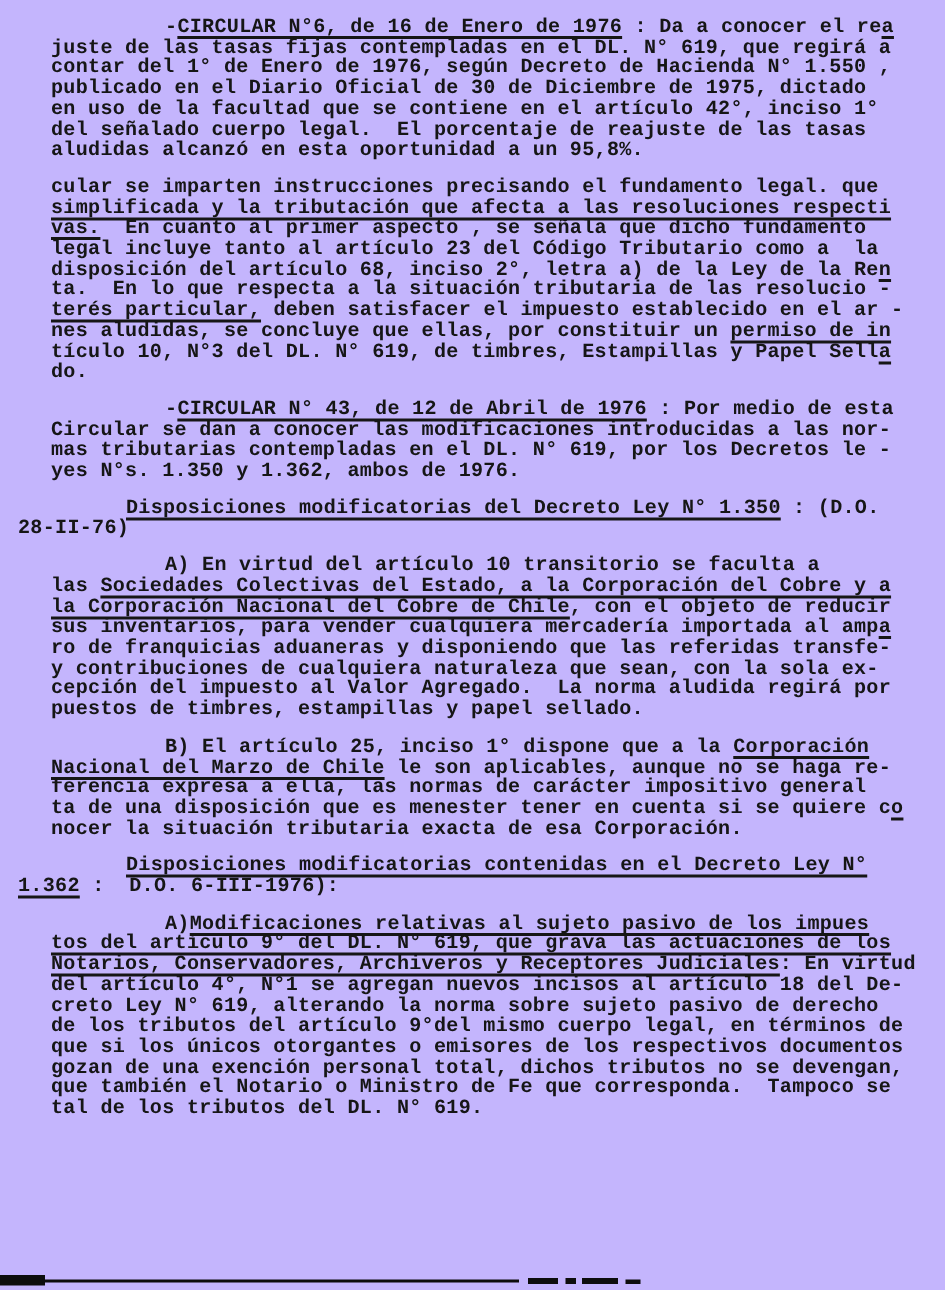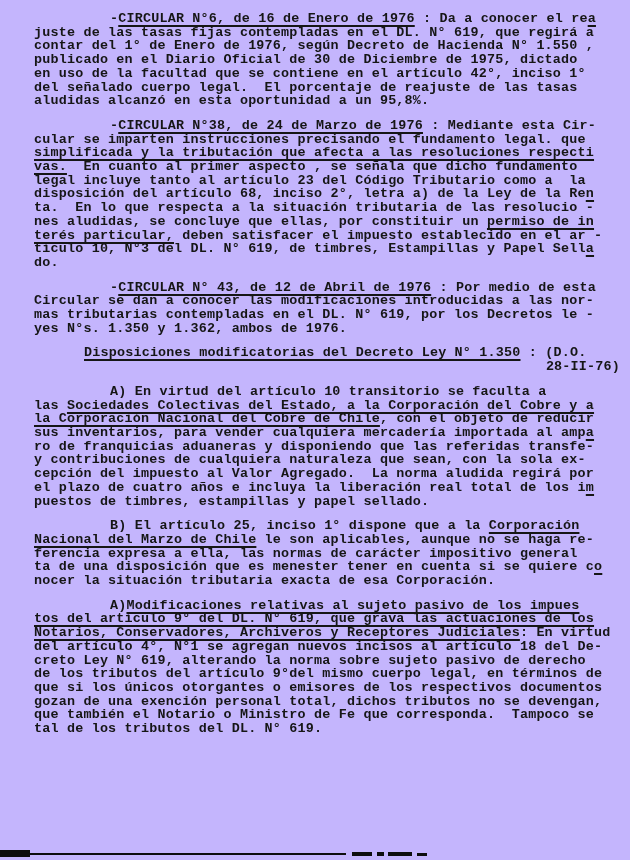--- a/index.html
+++ b/index.html
@@ -17,21 +17,21 @@
     font-size:13.4px;
     line-height:13.7px;
     letter-spacing:0.2px;
     color:#161616;
     -webkit-font-smoothing:antialiased;
   }
   .block{margin:0 0 11px 0;}
   .line{white-space:pre;}
   .ind-para{padding-left:76px;}
   .ind-head{padding-left:50px;}
-  .ind-out{margin-left:-22px;text-align:right;}
+  .ind-out{margin-left:-22px;}
   .u{
     text-decoration:underline;
     text-decoration-thickness:1.5px;
     text-underline-offset:2.5px;
   }
   .artifact{position:absolute;background:#0d0d0d;}
 </style>
 </head>
 <body>
 
@@ -40,29 +40,28 @@
       <div class="block paragraph">
         <div class="line ind-para"><span>-</span><span class="u">CIRCULAR N°6, de 16 de Enero de 1976</span><span> : Da a conocer el re</span><span class="u">a</span></div>
         <div class="line"><span>juste de las tasas fijas contempladas en el DL. N° 619, que regirá a</span></div>
         <div class="line"><span>contar del 1° de Enero de 1976, según Decreto de Hacienda N° 1.550 ,</span></div>
         <div class="line"><span>publicado en el Diario Oficial de 30 de Diciembre de 1975, dictado</span></div>
         <div class="line"><span>en uso de la facultad que se contiene en el artículo 42°, inciso 1°</span></div>
         <div class="line"><span>del señalado cuerpo legal.  El porcentaje de reajuste de las tasas</span></div>
         <div class="line"><span>aludidas alcanzó en esta oportunidad a un 95,8%.</span></div>
       </div>
       <div class="block paragraph">
-        <div class="line ind-para"><span>-</span><span class="u">CIRCULAR N°38, de 24 de Marzo de 1976</span><span> : Mediante esta Cir-</span></div>
         <div class="line"><span>cular se imparten instrucciones precisando el fundamento legal. que</span></div>
         <div class="line"><span class="u">simplificada y la tributación que afecta a las resoluciones respecti</span></div>
         <div class="line"><span class="u">vas.</span><span>  En cuanto al primer aspecto , se señala que dicho fundamento</span></div>
         <div class="line"><span>legal incluye tanto al artículo 23 del Código Tributario como a  la</span></div>
         <div class="line"><span>disposición del artículo 68, inciso 2°, letra a) de la Ley de la Re</span><span class="u">n</span></div>
         <div class="line"><span>ta.  En lo que respecta a la situación tributaria de las resolucio -</span></div>
+        <div class="line"><span class="u">terés particular,</span><span> deben satisfacer el impuesto establecido en el ar -</span></div>
         <div class="line"><span>nes aludidas, se concluye que ellas, por constituir un </span><span class="u">permiso de in</span></div>
-        <div class="line"><span class="u">terés particular,</span><span> deben satisfacer el impuesto establecido en el ar -</span></div>
         <div class="line"><span>tículo 10, N°3 del DL. N° 619, de timbres, Estampillas y Papel Sell</span><span class="u">a</span></div>
         <div class="line"><span>do.</span></div>
       </div>
       <div class="block paragraph">
         <div class="line ind-para"><span>-</span><span class="u">CIRCULAR N° 43, de 12 de Abril de 1976</span><span> : Por medio de esta</span></div>
         <div class="line"><span>Circular se dan a conocer las modificaciones introducidas a las nor-</span></div>
         <div class="line"><span>mas tributarias contempladas en el DL. N° 619, por los Decretos le -</span></div>
         <div class="line"><span>yes N°s. 1.350 y 1.362, ambos de 1976.</span></div>
       </div>
       <div class="block heading">
@@ -70,29 +69,32 @@
         <div class="line ind-out"><span>28-II-76)</span></div>
       </div>
       <div class="block paragraph">
         <div class="line ind-para"><span>A) En virtud del artículo 10 transitorio se faculta a</span></div>
         <div class="line"><span>las </span><span class="u">Sociedades Colectivas del Estado, a la Corporación del Cobre y a</span></div>
         <div class="line"><span class="u">la Corporación Nacional del Cobre de Chile</span><span>, con el objeto de reducir</span></div>
         <div class="line"><span>sus inventarios, para vender cualquiera mercadería importada al amp</span><span class="u">a</span></div>
         <div class="line"><span>ro de franquicias aduaneras y disponiendo que las referidas transfe-</span></div>
         <div class="line"><span>y contribuciones de cualquiera naturaleza que sean, con la sola ex-</span></div>
         <div class="line"><span>cepción del impuesto al Valor Agregado.  La norma aludida regirá por</span></div>
-        <div class="line"><span>el plazo de cuatro años e incluya la liberación real total de los i</span><span class="u">m</span></div>
         <div class="line"><span>puestos de timbres, estampillas y papel sellado.</span></div>
       </div>
       <div class="block paragraph">
         <div class="line ind-para"><span>B) El artículo 25, inciso 1° dispone que a la </span><span class="u">Corporación</span></div>
         <div class="line"><span class="u">Nacional del Marzo de Chile</span><span> le son aplicables, aunque no se haga re-</span></div>
         <div class="line"><span>ferencia expresa a ella, las normas de carácter impositivo general</span></div>
         <div class="line"><span>ta de una disposición que es menester tener en cuenta si se quiere c</span><span class="u">o</span></div>
         <div class="line"><span>nocer la situación tributaria exacta de esa Corporación.</span></div>
+      </div>
+      <div class="block heading">
+        <div class="line ind-head"><span class="u">Disposiciones modificatorias contenidas en el Decreto Ley N°</span></div>
+        <div class="line ind-out"><span class="u">1.362</span><span> :  D.O. 6-III-1976):</span></div>
       </div>
       <div class="block paragraph">
         <div class="line ind-para"><span>A)</span><span class="u">Modificaciones relativas al sujeto pasivo de los impues</span></div>
         <div class="line"><span class="u">tos del artículo 9° del DL. N° 619, que grava las actuaciones de los</span></div>
         <div class="line"><span class="u">Notarios, Conservadores, Archiveros y Receptores Judiciales</span><span>: En virtud</span></div>
         <div class="line"><span>del artículo 4°, N°1 se agregan nuevos incisos al artículo 18 del De-</span></div>
         <div class="line"><span>creto Ley N° 619, alterando la norma sobre sujeto pasivo de derecho</span></div>
         <div class="line"><span>de los tributos del artículo 9°del mismo cuerpo legal, en términos de</span></div>
         <div class="line"><span>que si los únicos otorgantes o emisores de los respectivos documentos</span></div>
         <div class="line"><span>gozan de una exención personal total, dichos tributos no se devengan,</span></div>

